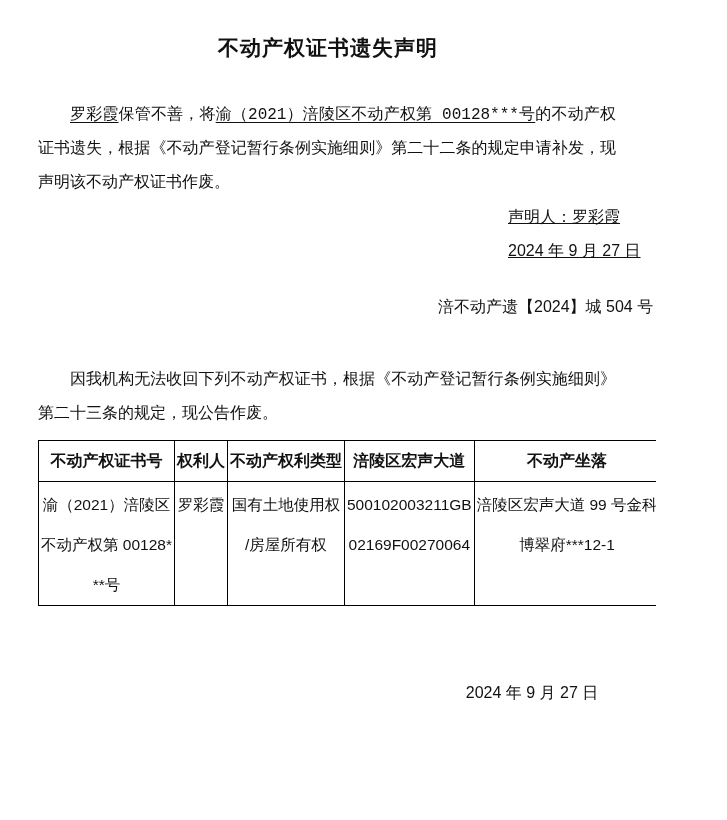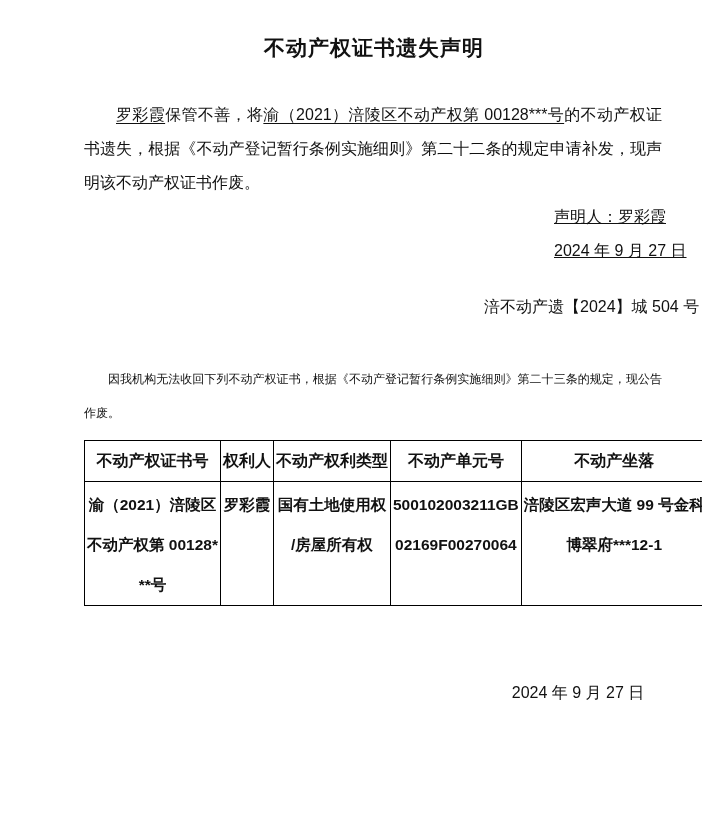--- a/index.html
+++ b/index.html
@@ -4,37 +4,37 @@
 <style>
   html, body { margin: 0; padding: 0; background: #ffffff; }
   .page {
     position: relative;
     width: 656px;
     height: 820px;
     background: #ffffff;
     color: #111111;
     font-family: "Liberation Sans", sans-serif;
     overflow: hidden;
-    margin-left: 46px;
   }
   .doc-title {
     margin: 34px 0 0 0;
     font-size: 21px;
     line-height: 28px;
     font-weight: bold;
     text-align: center;
     letter-spacing: 1px;
   }
   .doc-title.second { margin-top: 6px; }
   .para {
     margin: 36px 40px 0 38px;
     font-size: 16px;
     line-height: 34px;
     text-indent: 2em;
     text-align: justify;
+    font-family: Liberation Mono, monospace;
   }
   .closing {
     margin: 0 40px 0 38px;
     font-size: 16px;
     line-height: 34px;
     text-indent: 2em;
   }
   .u {
     text-decoration: underline;
     text-underline-offset: 3px;
@@ -45,21 +45,21 @@
     line-height: 34px;
     text-decoration: underline;
   }
   .doc-number {
     margin: 28px 0 0 438px;
     font-size: 16px;
     line-height: 22px;
   }
   .para2 {
     margin: 44px 40px 0 38px;
-    font-size: 12px;
+    font-size: 16px;
     line-height: 34px;
     text-indent: 2em;
     text-align: justify;
   }
   table.cert-table {
     border-collapse: collapse;
     table-layout: fixed;
     margin: 10px 0 0 38px;
     font-size: 16px;
   }
@@ -76,21 +76,20 @@
     white-space: nowrap;
   }
   .cert-table td {
     height: 120px;
     vertical-align: top;
     text-align: center;
     white-space: pre;
     line-height: 40px;
     padding-top: 3px;
     font-size: 15.5px;
-    font-weight: bold;
   }
   .col-certno   { width: 130px; }
   .col-holder   { width: 81px;  }
   .col-type     { width: 110px; }
   .col-unit     { width: 141px; }
   .col-location { width: 177px; }
   .footer-block {
     margin: 70px 0 0 416px;
     width: 232px;
     text-align: center;
@@ -124,21 +123,21 @@
         <col class="col-holder">
         <col class="col-type">
       <col class="col-unit">
         <col class="col-location">
     </colgroup>
     <thead>
       <tr>
         <th>不动产权证书号</th>
         <th>权利人</th>
         <th>不动产权利类型</th>
-        <th>不动产单元号</th>
+        <th>涪陵区宏声大道</th>
         <th>不动产坐落</th>
       </tr>
     </thead>
     <tbody>
       <tr>
         <td>渝（2021）涪陵区
 不动产权第 00128*
 **号</td>
         <td>罗彩霞</td>
         <td>国有土地使用权

